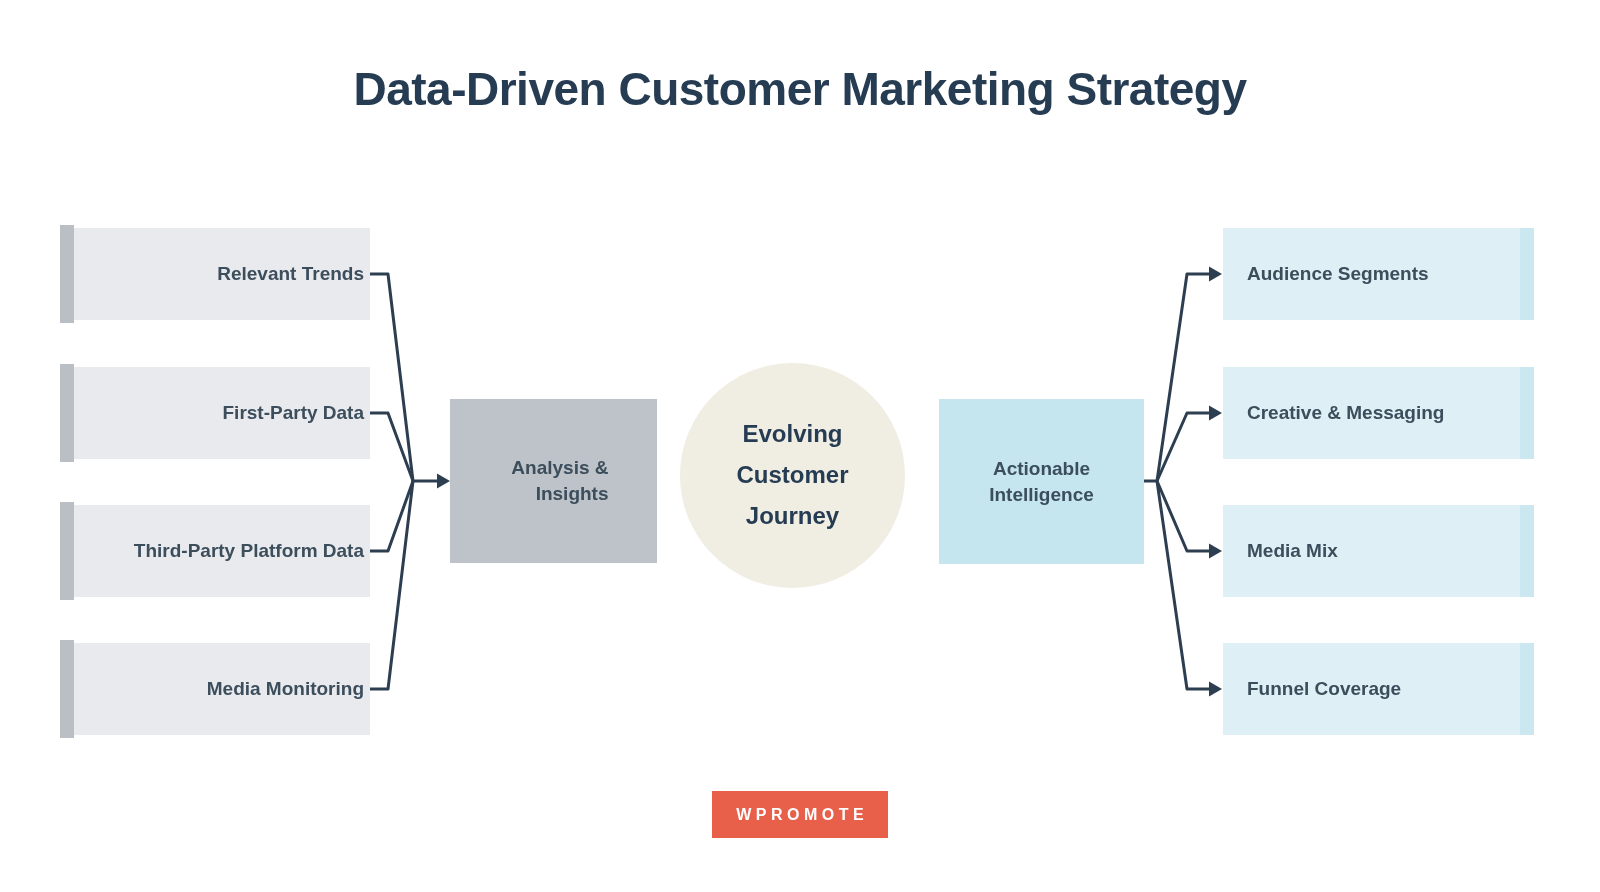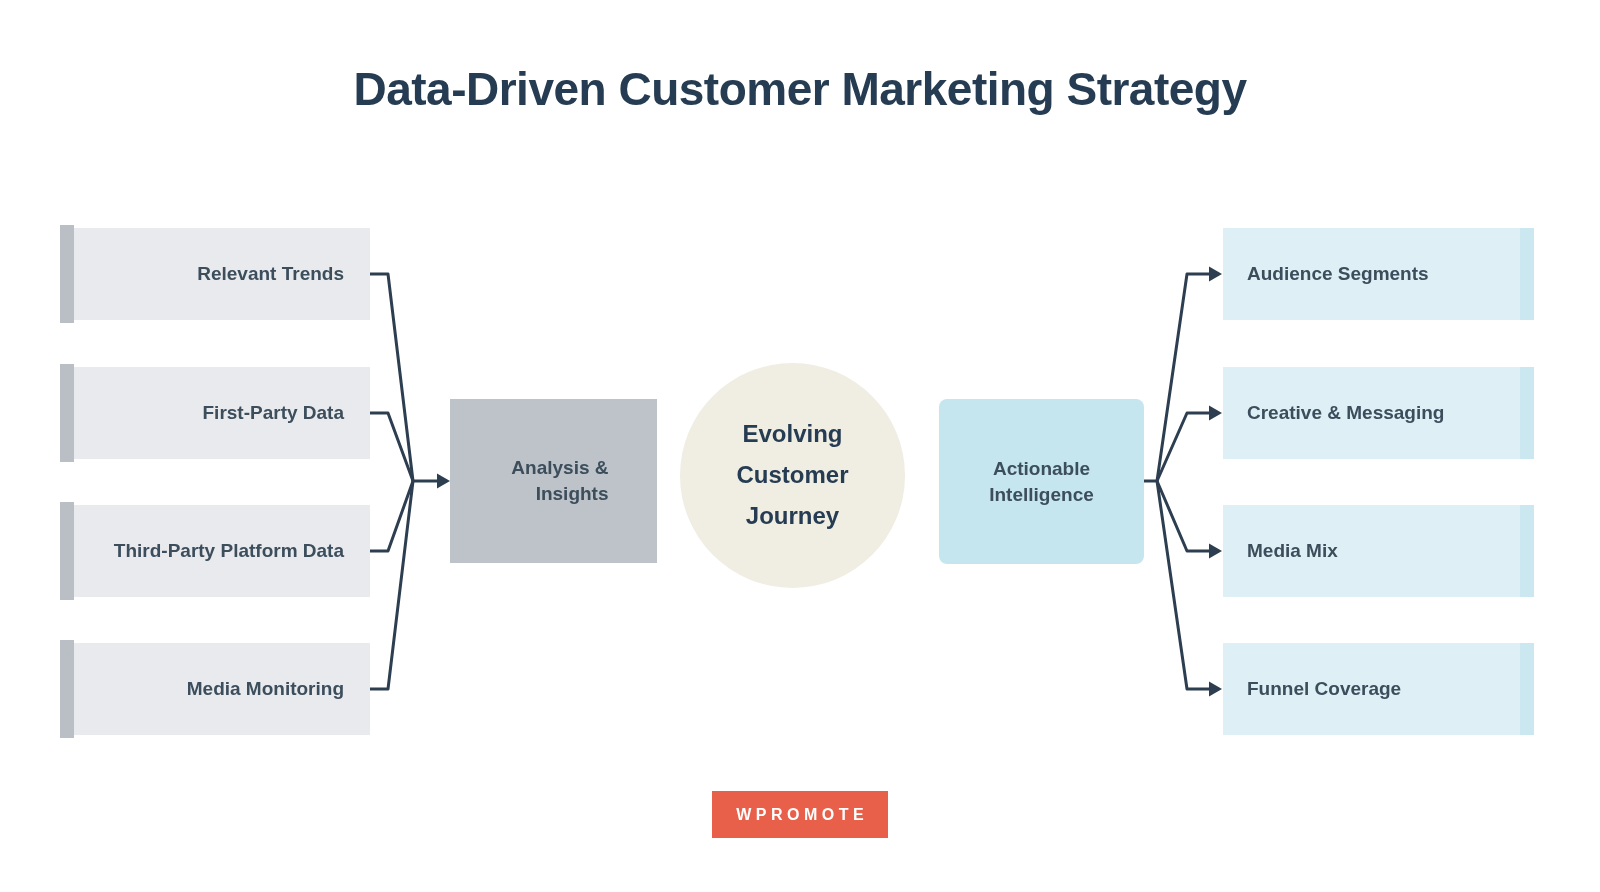--- a/index.html
+++ b/index.html
@@ -60,21 +60,21 @@
     font-size: 19px;
     font-weight: 600;
     line-height: 1.35;
   }
   .source {
     left: 60px;
     width: 310px;
     height: 92px;
     background: var(--source-box);
     justify-content: flex-end;
-    padding-right: 26px;
+    padding-right: 6px;
     text-align: center;
   }
   .source .bar {
     position: absolute;
     left: 0;
     top: -3px;
     bottom: -3px;
     width: 14px;
     background: var(--accent-bar-left);
   }
@@ -112,21 +112,20 @@
   .analysis .inner { max-width: 110px; }
 
   .intelligence {
     left: 939px;
     top: 399px;
     width: 205px;
     height: 165px;
     background: var(--intelligence-box);
     justify-content: center;
     text-align: center;
-    border-radius: 8px;
   }
   .intelligence .inner { max-width: 120px; }
 
   .journey {
     left: 680px;
     top: 363px;
     width: 225px;
     height: 225px;
     border-radius: 50%;
     background: var(--journey-circle);

